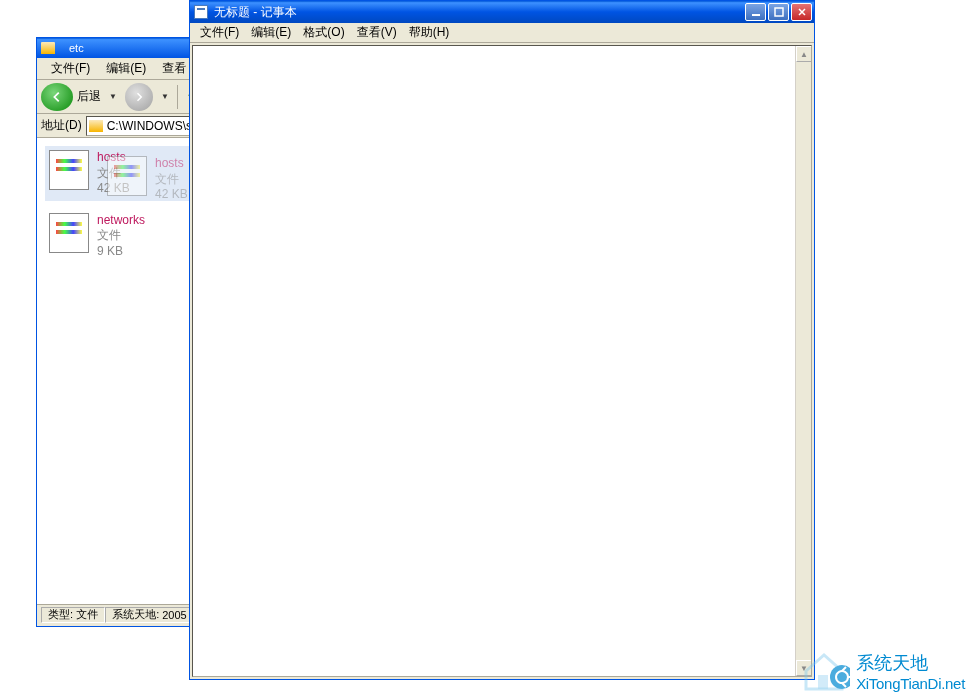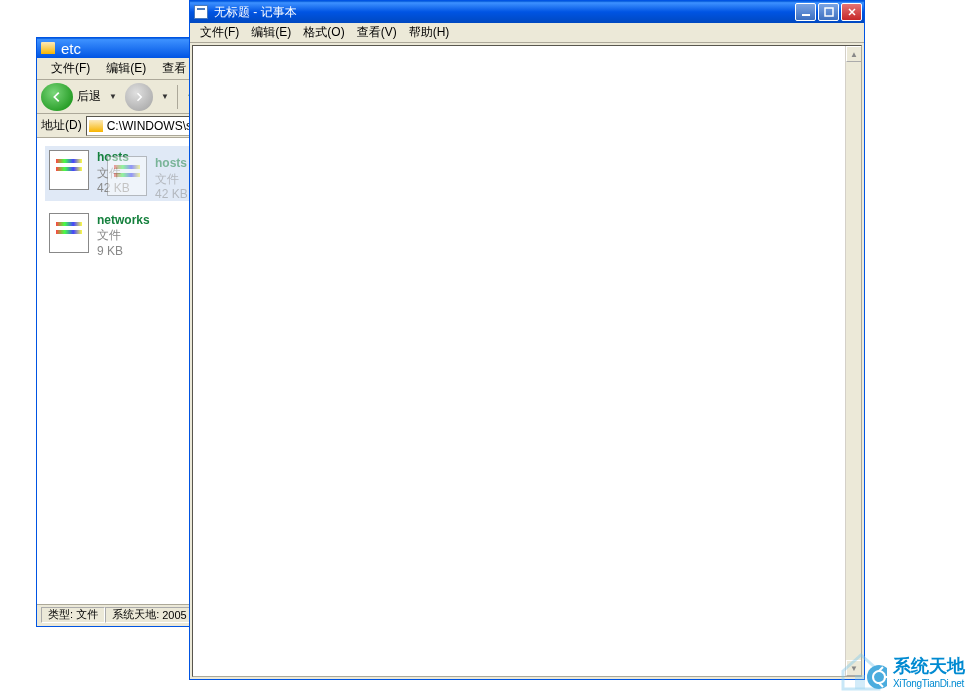--- a/index.html
+++ b/index.html
@@ -21,21 +21,21 @@
   display: flex;
   align-items: center;
   padding-left: 4px;
 }
 .explorer-titlebar .folder-ico {
   width: 14px; height: 12px;
   background: linear-gradient(to bottom, #fceabb, #f8b500);
   border-radius: 1px 1px 0 0;
 }
 .explorer-titlebar .title {
-  color: #fff; font-size: 15px; margin-left: 6px;
+  color: #fff; font-size: 11px; margin-left: 14px;
 }
 .explorer-menubar {
   height: 22px;
   background: #ece9d8;
   border-bottom: 1px solid #aca899;
   display: flex;
   align-items: center;
   padding-left: 6px;
   font-size: 12px;
 }
@@ -122,21 +122,21 @@
   top:8px; left:6px; right:6px; height:4px;
   background: linear-gradient(to right,#f44,#4f4,#44f,#ff4);
 }
 .file-icon::after {
   content:"";
   position:absolute;
   top:16px; left:6px; right:6px; height:4px;
   background: linear-gradient(to right,#f44,#4f4,#44f,#ff4);
 }
 .file-info { font-size: 12px; line-height: 1.3; font-family: "SimSun", monospace; }
-.file-info .fname { color: #15803d; font-weight: bold; }
+.file-info .fname { color: #be185d; }
 .file-info .ftype, .file-info .fsize { color: #888; }
 
 .drag-ghost {
   position: absolute;
   left: 70px;
   top: 18px;
   opacity: 0.5;
   display: flex;
   align-items: flex-start;
   gap: 8px;
@@ -153,21 +153,21 @@
   font-size: 11px;
   padding-left: 4px;
 }
 .explorer-statusbar .cell { border: 1px inset #fff; padding: 0 6px; height: 16px; display: flex; align-items: center; }
 
 
 .notepad {
   position: absolute;
   left: 189px;
   top: 0px;
-  width: 676px;
+  width: 626px;
   height: 680px;
   background: #ece9d8;
   border: 1px solid #0054e3;
   display: flex;
   flex-direction: column;
 }
 .notepad-titlebar {
   height: 22px;
   background: linear-gradient(to bottom, #0057d8, #3d91ff 8%, #0054e3 50%, #0048c0);
   display: flex;
@@ -225,22 +225,22 @@
 
 .watermark {
   position: absolute;
   right: 6px; bottom: 6px;
   display: flex; align-items: center; gap: 6px;
 }
 .watermark .house {
   width: 52px; height: 44px; position: relative; opacity: 0.7;
 }
 .watermark svg { width: 52px; height: 44px; }
-.watermark .txt-main { font-size: 18px; font-weight: bold; color: #008ad1; font-family: "Microsoft YaHei"; }
-.watermark .txt-sub { font-size: 10px; color: #008ad1; letter-spacing: -0.3px; }
+.watermark .txt-main { font-size: 18px; font-weight: normal; color: #008ad1; font-family: "Microsoft YaHei"; }
+.watermark .txt-sub { font-size: 15px; color: #008ad1; letter-spacing: -0.3px; text-align: right; }
 </style>
 </head>
 <body>
 
 <div class="explorer">
   <div class="explorer-titlebar">
     <div class="folder-ico"></div>
     <div class="title">etc</div>
   </div>
 

